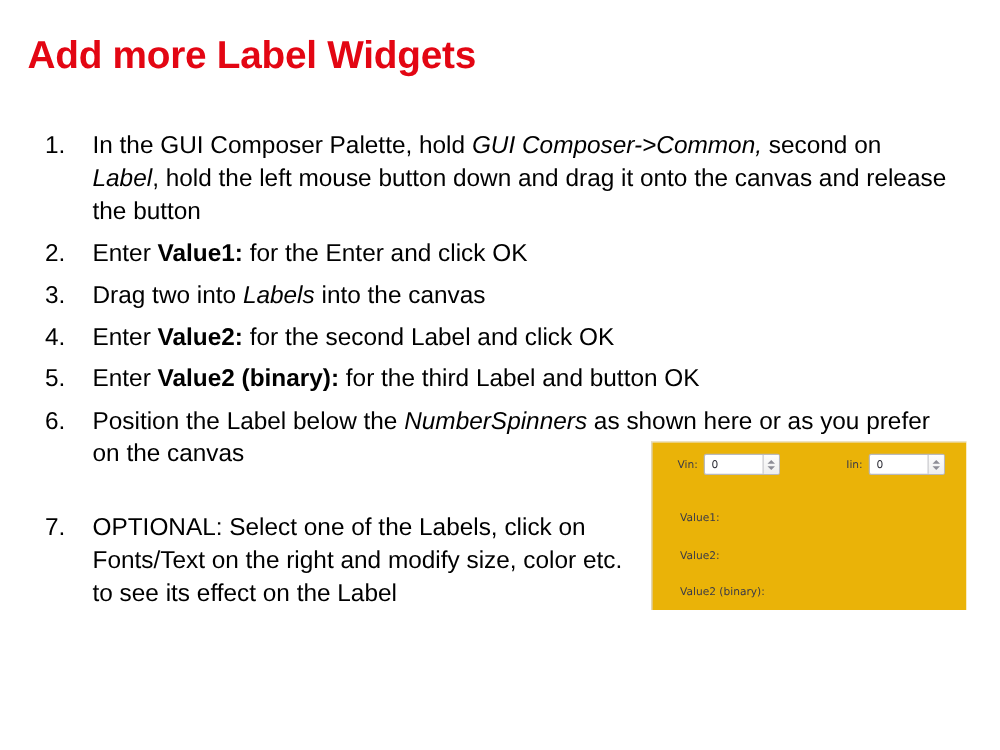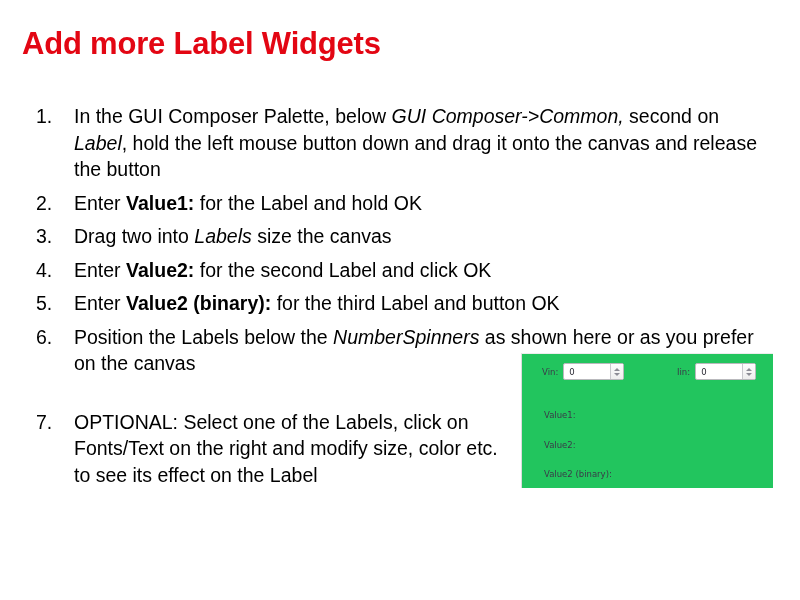--- a/index.html
+++ b/index.html
@@ -68,21 +68,21 @@
   .step.s6 { margin-bottom: 7px; }
   .step.s7 { margin-top: 32px; width: 480px; }
 
   
   #gui-inset {
     position: absolute;
     left: 521px;
     top: 353px;
     width: 252px;
     height: 135px;
-    background: #22c55e;
+    background: #eab308;
     border-left: 1px solid #dcdcdc;
     border-top: 1px solid #ededed;
     box-sizing: border-box;
     font-family: "DejaVu Sans", sans-serif;
   }
   .spinner-row {
     position: absolute;
     top: 9px;
     left: 0;
     width: 100%;
@@ -187,56 +187,56 @@
 <body>
 
 <div id="slide">
 
   <div id="slide-title">Add more Label Widgets</div>
 
   <ol id="steps-list">
     <li class="step s1">
       <span class="step-num">1.</span>
       <span class="step-text">
-        <span>In the GUI Composer Palette, below </span><i>GUI Composer-&gt;Common,</i><span> second on </span><i>Label</i><span>, hold the left mouse button down and drag it onto the canvas and release the button</span>
+        <span>In the GUI Composer Palette, hold </span><i>GUI Composer-&gt;Common,</i><span> second on </span><i>Label</i><span>, hold the left mouse button down and drag it onto the canvas and release the button</span>
       </span>
     </li>
 
     <li class="step s2">
       <span class="step-num">2.</span>
       <span class="step-text">
-        <span>Enter </span><b>Value1:</b><span> for the Label and hold OK</span>
+        <span>Enter </span><b>Value1:</b><span> for the Enter and click OK</span>
       </span>
     </li>
 
     <li class="step s3">
       <span class="step-num">3.</span>
       <span class="step-text">
-        <span>Drag two into </span><i>Labels</i><span> size the canvas</span>
+        <span>Drag two into </span><i>Labels</i><span> into the canvas</span>
       </span>
     </li>
 
     <li class="step s4">
       <span class="step-num">4.</span>
       <span class="step-text">
         <span>Enter </span><b>Value2:</b><span> for the second Label and click OK</span>
       </span>
     </li>
 
     <li class="step s5">
       <span class="step-num">5.</span>
       <span class="step-text">
         <span>Enter </span><b>Value2 (binary):</b><span> for the third Label and button OK</span>
       </span>
     </li>
 
     <li class="step s6">
       <span class="step-num">6.</span>
       <span class="step-text">
-        <span>Position the Labels below the </span><i>NumberSpinners</i><span> as shown here or as you prefer on the canvas</span>
+        <span>Position the Label below the </span><i>NumberSpinners</i><span> as shown here or as you prefer on the canvas</span>
       </span>
     </li>
 
     <li class="step s7">
       <span class="step-num">7.</span>
       <span class="step-text">
         <span>OPTIONAL: Select one of the Labels, click on Fonts/Text on the right and modify size, color etc. to see its effect on the Label</span>
       </span>
     </li>
   </ol>

